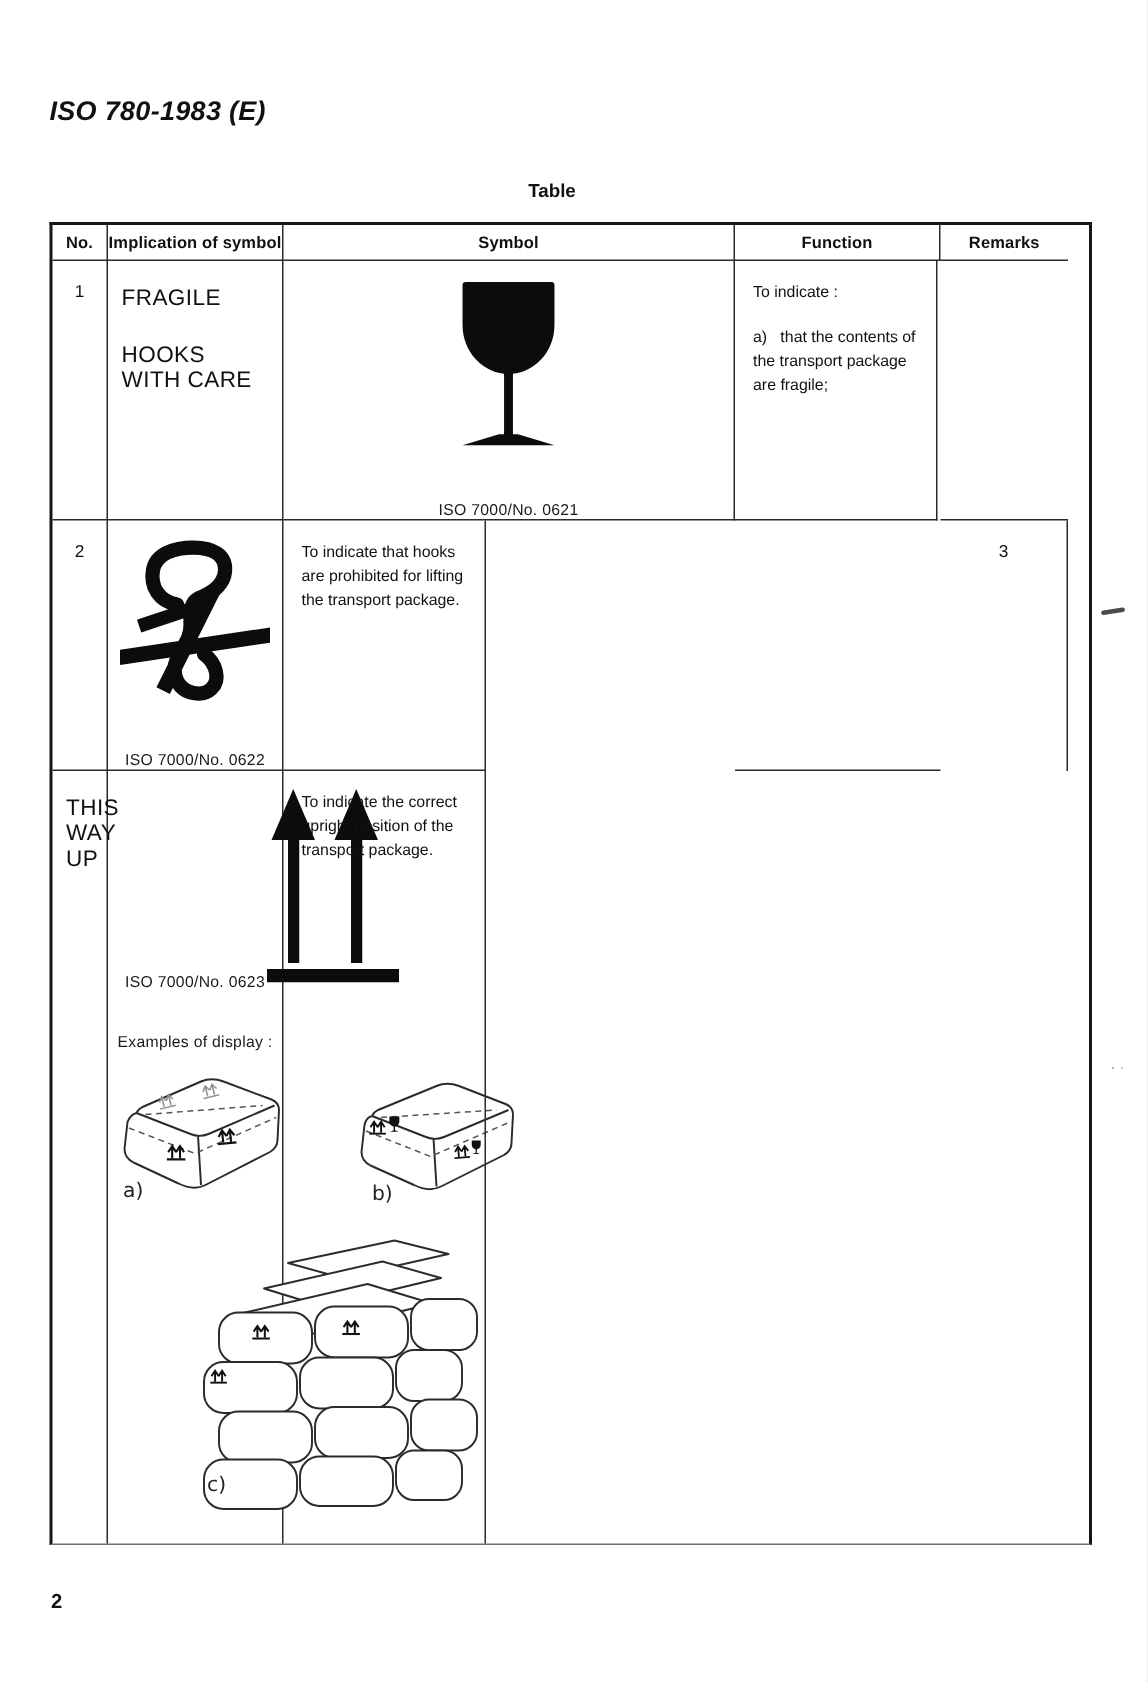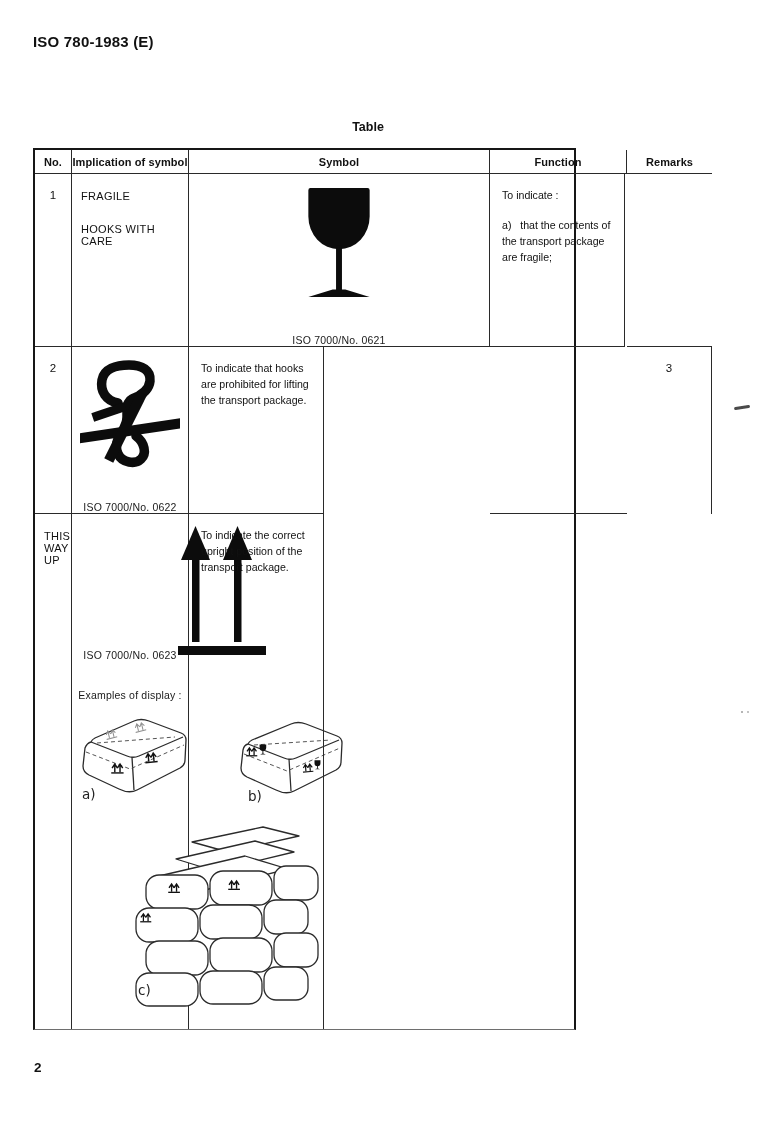--- a/index.html
+++ b/index.html
@@ -1,32 +1,32 @@
 <!DOCTYPE html>
 <html><head>
 <meta charset="utf-8">
 <style>
   html,body{margin:0;padding:0;background:#e8e8e8;}
   .page{position:relative;width:765px;height:1122px;background:#fff;
         font-family:"Liberation Sans", sans-serif;color:#111;overflow:hidden;}
-  .doc-ref{position:absolute;left:33px;top:33px;font-size:15px;font-weight:bold;letter-spacing:.2px;}
+  .doc-ref{position:absolute;left:33px;top:64px;font-size:18px;font-weight:bold;letter-spacing:.2px;font-style:italic;}
   .table-title{position:absolute;left:333px;top:120px;width:70px;text-align:center;
                font-size:12.5px;font-weight:bold;}
-  .iso-table{position:absolute;left:33px;top:148px;width:543px;height:882px;
+  .iso-table{position:absolute;left:33px;top:148px;width:695px;height:882px;
              border:2px solid #161616;border-bottom:1px solid #6e6e6e;box-sizing:border-box;
              display:grid;grid-template-columns:37px 117px 301px 137px 85px;
              grid-template-rows:24px 173px 167px 1fr;}
   .cell{border-right:1.4px solid #2a2a2a;border-bottom:1.4px solid #2a2a2a;box-sizing:border-box;
         position:relative;}
   .cell.lastcol{border-right:none;}
   .cell.lastrow{border-bottom:none;}
   .hcell{display:flex;align-items:center;justify-content:center;
          font-size:11px;font-weight:bold;letter-spacing:.1px;}
   .nocell{text-align:center;padding-top:15px;font-size:11.5px;}
-  .impcell{padding:16px 14px 0 9px;font-size:11px;letter-spacing:.3px;}
+  .impcell{padding:16px 14px 0 9px;font-size:15px;letter-spacing:.3px;}
   .impcell p{margin:0 0 21px 0;}
   .fncell{padding:14px 6px 2px 12px;font-size:10.6px;line-height:1.5;width:135px;box-sizing:border-box;}
   .fncell p{margin:0 0 14px 0;white-space:pre-wrap;}
   .symflex{display:flex;flex-direction:column;align-items:center;justify-content:space-between;}
   .caption{font-size:10.5px;color:#1a1a1a;letter-spacing:.2px;}
   .symabs{position:relative;}
   .abs{position:absolute;}
   .center-line{left:0;width:100%;text-align:center;}
   .ex-label{font-size:13.5px;color:#222;font-family:"DejaVu Sans", sans-serif;}
   .page-num{position:absolute;left:34px;top:1060px;font-size:13.5px;font-weight:bold;}

